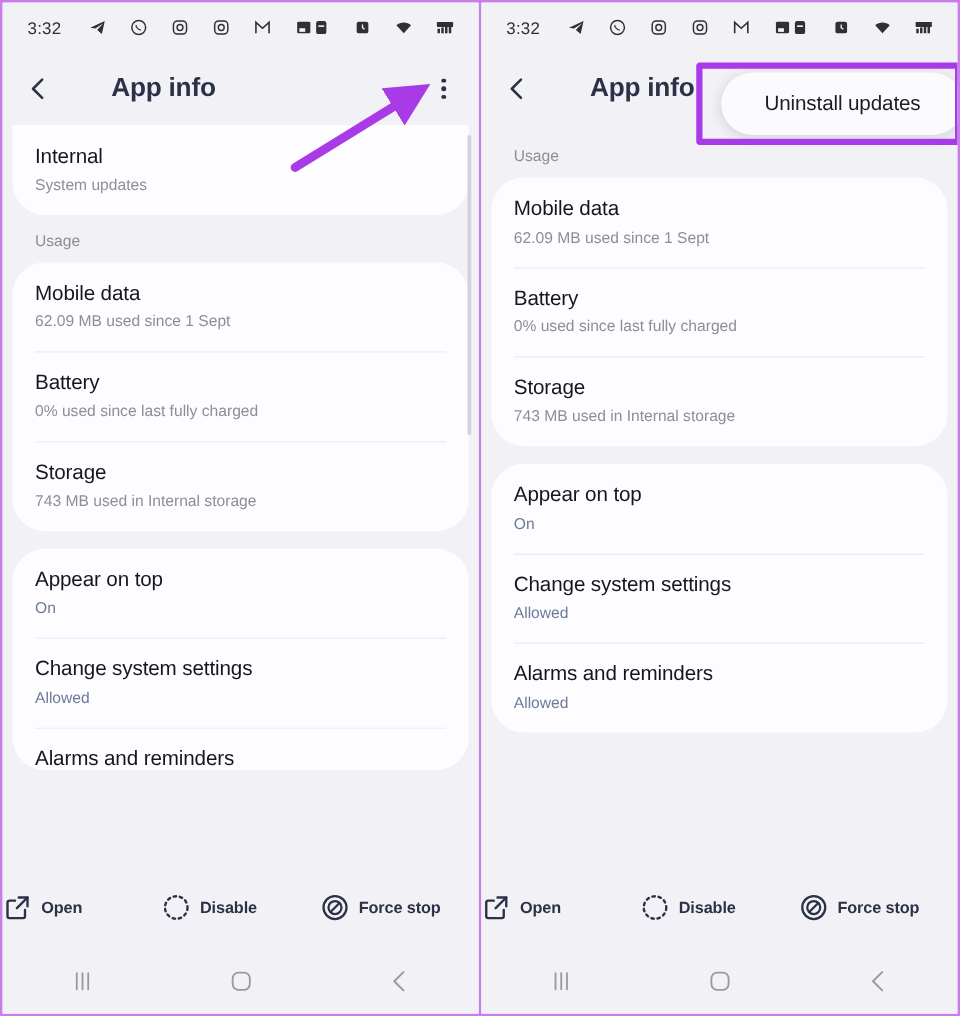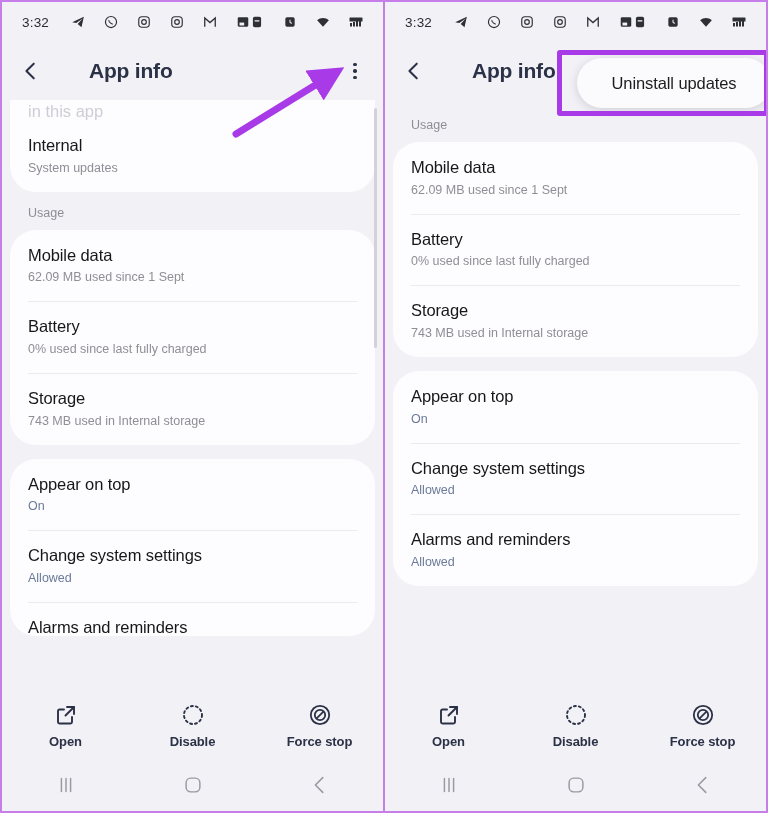--- a/index.html
+++ b/index.html
@@ -160,21 +160,21 @@
     bottom: 53px;
     height: 65px;
     background: #f2f1f6;
     display: flex;
     align-items: center;
     z-index: 6;
   }
   .action {
     flex: 1;
     display: flex;
-    flex-direction: column;
+    flex-direction: row;
     align-items: center;
     gap: 7px;
     text-align: right;
   }
   .action-ico { width: 24px; height: 24px; color: #2b3146; }
   .action-ico svg { width: 100%; height: 100%; display: block; }
   .action-label {
     font-size: 13px;
     font-weight: 600;
     color: #2b3146;
@@ -339,21 +339,20 @@
       <span class="kebab">
         <i></i>
           <i></i>
           <i></i>
       </span>
     </div>
 
     <div class="content">
 
       <div class="card clip-top">
-        <div class="ghost-row">in this app</div>
         <div class="row">
           <div class="row-title">Internal</div>
           <div class="row-sub">System updates</div>
         </div>
       </div>
 
       <div class="section-label">Usage</div>
 
       <div class="card">
         <div class="row">

